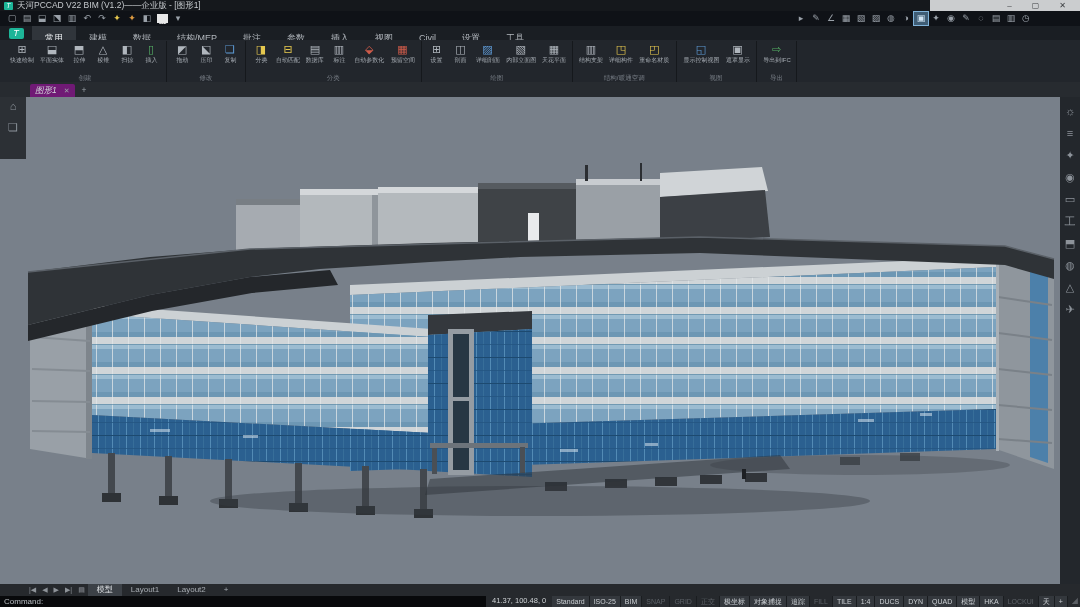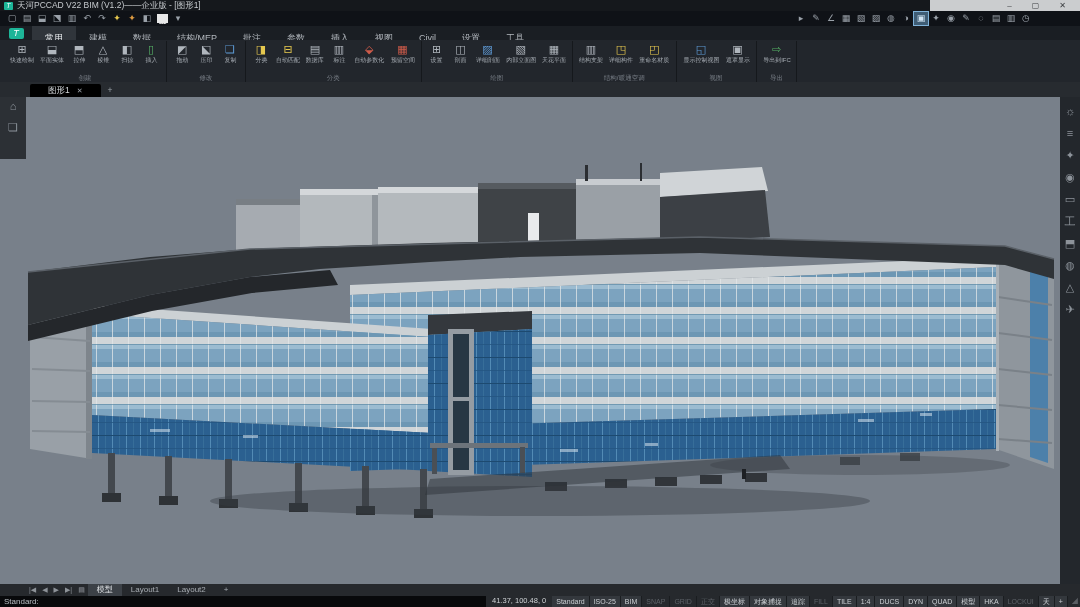--- a/index.html
+++ b/index.html
@@ -50,22 +50,22 @@
   .rbtn { display:flex; flex-direction:column; align-items:center; min-width:24px;
     padding:0 2px; }
   .ric { font-size:11px; line-height:14px; color:#b0b6bd; }
   .rlb { font-size:6.5px; color:#a5abb2; white-space:nowrap; line-height:8px;
     transform:scale(.92); }
   .rname { font-size:6.5px; color:#777d85; text-align:center; height:9px; line-height:9px; }
 
   
   .doctabs { height:15px; background:#272b30; display:flex; align-items:flex-end;
     padding-left:30px; font-size:8.5px; }
-  .dtab { background:#000000; color:#d3d7da; padding:0 18px; display:flex; gap:7px;
-    align-items:center; height:13px; border-radius:2px 2px 0 0; }
+  .dtab { background:#701a75; color:#d3d7da; padding:0 5px; display:flex; gap:7px;
+    align-items:center; height:13px; border-radius:2px 2px 0 0;font-style:italic; }
   .dx { color:#9aa0a7; font-size:7px; }
   .dplus { color:#9aa0a7; padding:0 7px; height:13px; line-height:13px; }
 
   
   .vp { height:487px; position:relative; background:#78808a; overflow:hidden; }
   .vp svg { position:absolute; left:0; top:0; }
   .vp-left { position:absolute; left:0; top:0; width:26px; height:62px; background:#2c3035;
     display:flex; flex-direction:column; align-items:center; gap:9px; padding-top:3px;
     color:#8b9299; font-size:11px; z-index:3; }
   .vp-right { position:absolute; right:0; top:0; width:20px; height:100%; background:#23272c;
@@ -485,21 +485,21 @@
     </span>
     <span style="display:flex;">
       <span class="ltab active"><span>模型</span></span>
         <span class="ltab"><span>Layout1</span></span>
         <span class="ltab"><span>Layout2</span></span>
         <span class="ltab"><span>+</span></span>
     </span>
   </div>
 
   <div class="cmdrow">
-    <span>Standard:</span>
+    <span>Command:</span>
     <span class="stbar">
       <span class="coords">41.37, 100.48, 0</span>
       <span style="display:flex;">
         <span class="stog on"><span>Standard</span></span>
           <span class="stog on"><span>ISO-25</span></span>
           <span class="stog on"><span>BIM</span></span>
           <span class="stog off"><span>SNAP</span></span>
           <span class="stog off"><span>GRID</span></span>
           <span class="stog off"><span>正交</span></span>
           <span class="stog on"><span>极坐标</span></span>

